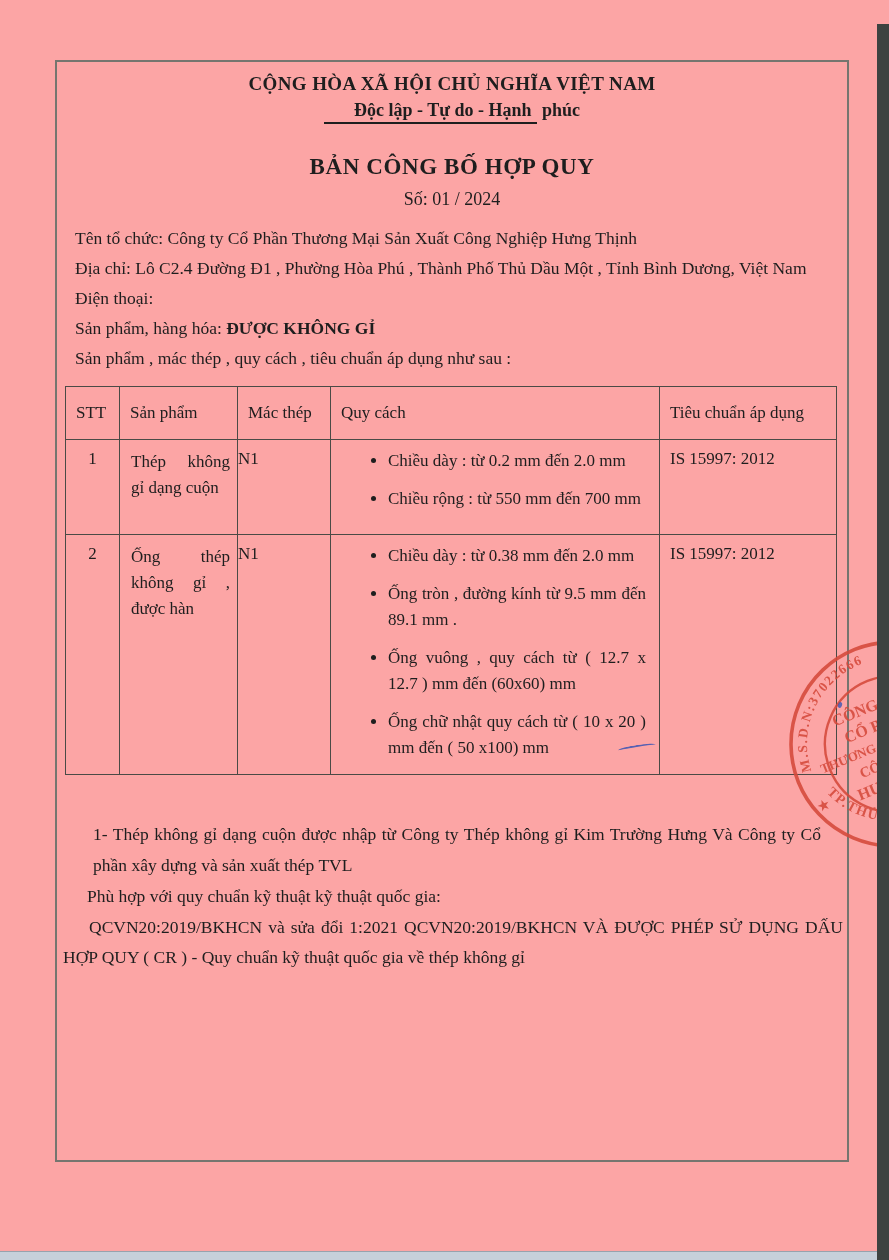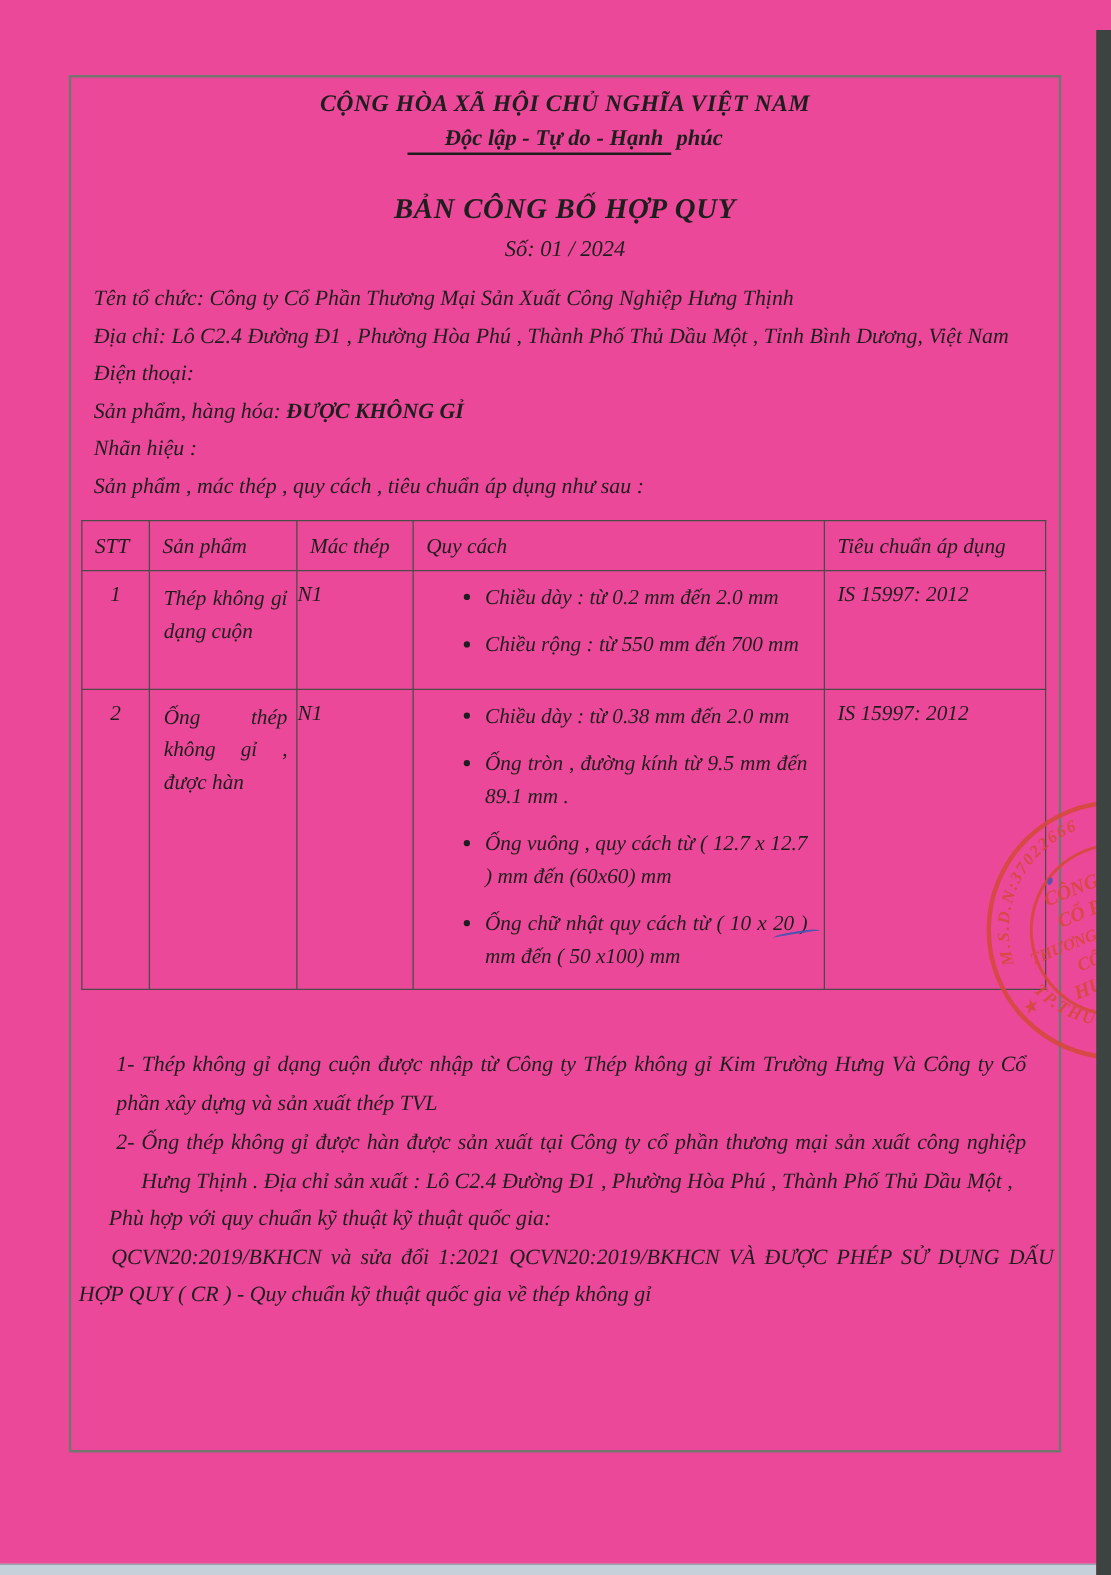--- a/index.html
+++ b/index.html
@@ -3,21 +3,21 @@
 <meta charset="utf-8">
 <style>
   html,body{margin:0;padding:0;}
   body{
     width:889px;height:1260px;
     font-family:"Liberation Serif","DejaVu Serif",serif;
     background:#ffffff;
   }
   .page{
     position:relative;width:889px;height:1260px;
-    background:#ec4899;overflow:hidden;color:#1e1e1e;font-style:italic;
+    background:#fca5a5;overflow:hidden;color:#1e1e1e;
   }
   
   .scan-edge-right{
     position:absolute;top:24px;right:0;width:12px;height:1236px;
     background:#3d4341;z-index:30;
   }
   .scan-edge-bottom{
     position:absolute;left:0;bottom:0;width:877px;height:8px;
     background:#c6d0da;border-top:1px solid #97a2ad;z-index:29;
   }
@@ -39,21 +39,21 @@
   
   table.spec{
     border-collapse:collapse;margin:13px 0 0 8px;
     font-size:17px;table-layout:fixed;width:771px;
   }
   table.spec th,table.spec td{
     border:1.6px solid #4a4a46;vertical-align:top;
     overflow:hidden;box-sizing:border-box;
   }
   table.spec th{
-    font-weight:normal;text-align:left;height:40px;
+    font-weight:normal;text-align:left;height:53px;
     vertical-align:middle;padding:0 4px 0 10px;
   }
   th.c-stt,td.c-stt{width:54px;text-align:center;padding:0;}
   th.c-sp,td.c-sp{width:118px;}
   th.c-mt,td.c-mt{width:93px;padding:0;}
   th.c-qc,td.c-qc{width:329px;border-radius:11px;}
   th.c-tc,td.c-tc{width:177px;}
   td.c-stt{padding-top:9px;}
   td.c-sp{padding:9px 7px 0 11px;text-align:justify;line-height:26px;}
   td.c-mt{padding-top:9px;}
@@ -96,21 +96,20 @@
 
     <div class="center doc-title">BẢN CÔNG BỐ HỢP QUY</div>
 
     <div class="center doc-number">Số: 01 / 2024</div>
 
     <div class="info">
       <p>Tên tổ chức: Công ty Cổ Phần Thương Mại Sản Xuất Công Nghiệp Hưng Thịnh</p>
       <p>Địa chỉ: Lô C2.4 Đường Đ1 , Phường Hòa Phú , Thành Phố Thủ Dầu Một , Tỉnh Bình Dương, Việt Nam</p>
       <p>Điện thoại:</p>
       <p class="indented"><span>Sản phẩm, hàng hóa: </span><span class="bold">ĐƯỢC KHÔNG GỈ</span></p>
-      <p class="indented">Nhãn hiệu :</p>
       <p class="indented">Sản phẩm , mác thép , quy cách , tiêu chuẩn áp dụng như sau :</p>
     </div>
 
     <table class="spec">
       <thead>
         <tr>
           <th class="c-stt">STT</th>
           <th class="c-sp">Sản phẩm</th>
           <th class="c-mt">Mác thép</th>
           <th class="c-qc">Quy cách</th>
@@ -142,21 +141,20 @@
               <li>Ống chữ nhật quy cách từ ( 10 x 20 ) mm đến ( 50 x100) mm</li>
             </ul>
           </td>
           <td class="c-tc">IS 15997: 2012</td>
         </tr>
       </tbody>
     </table>
 
     <div class="notes">
       <p class="note-1">1- Thép không gỉ dạng cuộn được nhập từ Công ty Thép không gỉ Kim Trường Hưng Và Công ty Cổ phần xây dựng và sản xuất thép TVL</p>
-      <p class="note-2">2- Ống thép không gỉ được hàn được sản xuất tại Công ty cổ phần thương mại sản xuất công nghiệp Hưng Thịnh . Địa chỉ sản xuất : Lô C2.4 Đường Đ1 , Phường Hòa Phú , Thành Phố Thủ Dầu Một ,</p>
       <p class="conform-line">Phù hợp với quy chuẩn kỹ thuật kỹ thuật quốc gia:</p>
       <p class="regulation">QCVN20:2019/BKHCN và sửa đổi 1:2021 QCVN20:2019/BKHCN VÀ ĐƯỢC PHÉP SỬ DỤNG DẤU HỢP QUY ( CR ) -  Quy chuẩn kỹ thuật quốc gia về thép không gỉ</p>
     </div>
 
   </div>
 
   <svg class="stamp" viewBox="0 0 220 220" xmlns="http://www.w3.org/2000/svg">
     <g transform="rotate(-22 110 110)" fill="none" stroke="#d5493b">
       <circle cx="110" cy="110" r="102" stroke-width="3.6"></circle>
       <circle cx="110" cy="110" r="68" stroke-width="2.4"></circle>

